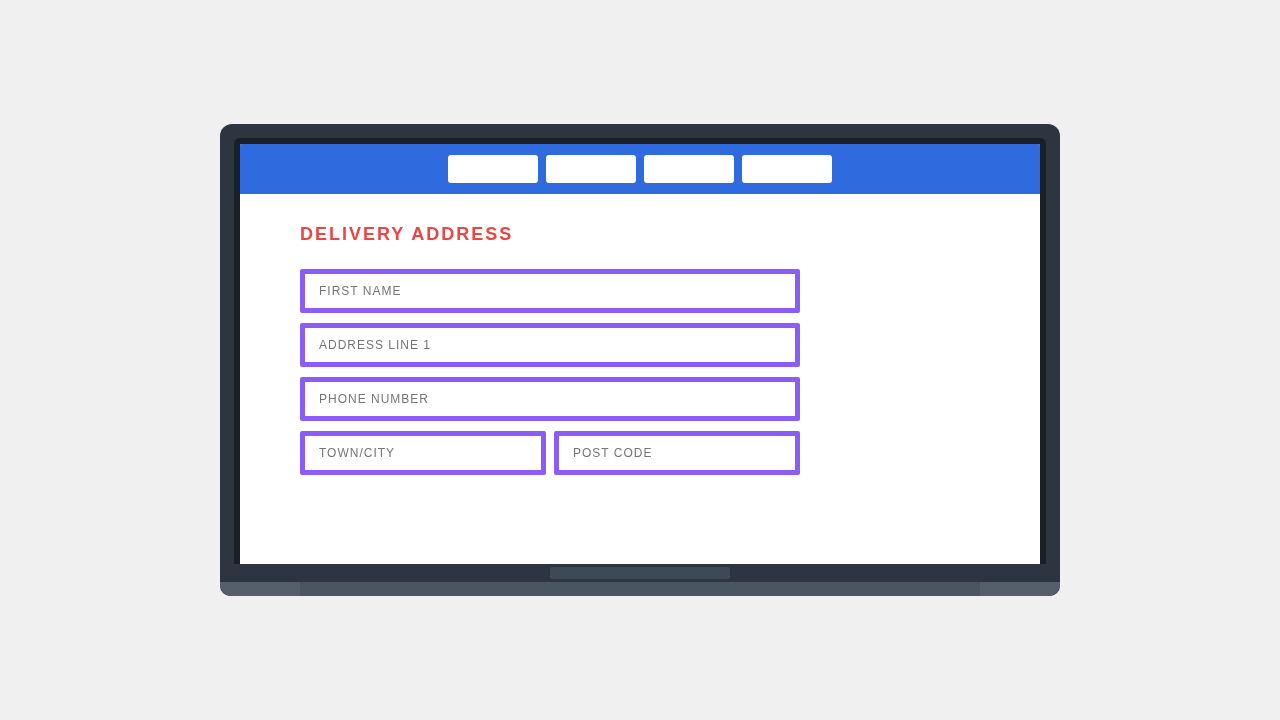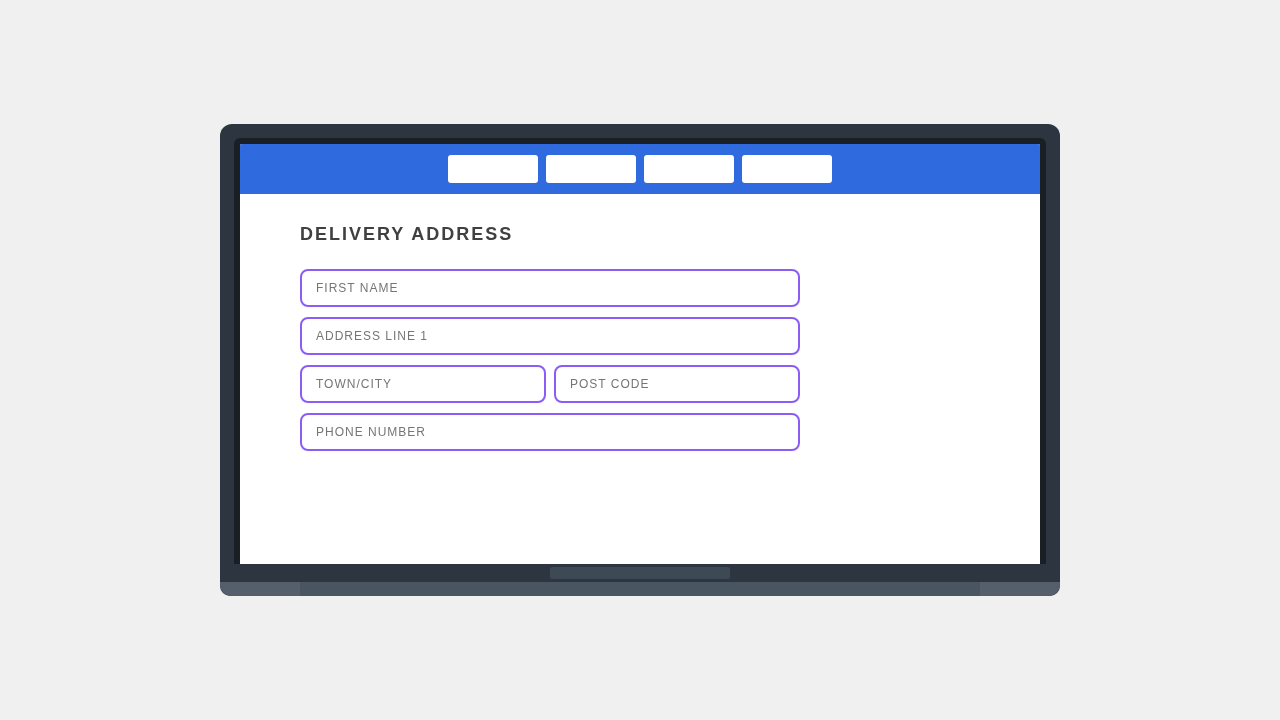--- a/index.html
+++ b/index.html
@@ -61,41 +61,41 @@
     .page-body {
       background: #fff;
       padding: 30px 60px 60px 60px;
       min-height: 370px;
     }
 
     .page-title {
       font-size: 18px;
       font-weight: 700;
       letter-spacing: 2px;
-      color: #404040;
+      color: #ef4444;
       text-transform: uppercase;
       margin-bottom: 24px;
       font-family: Arial, sans-serif;
     }
 
     .form-grid {
       display: flex;
       flex-direction: column;
       gap: 10px;
       max-width: 500px;
     }
 
     .form-row {
       display: flex;
       gap: 8px;
     }
 
     .form-input {
-      border: 2px solid #8b5cf6;
-      border-radius: 8px;
+      border: 5px solid #8b5cf6;
+      border-radius: 2px;
       padding: 10px 14px;
       font-size: 12px;
       letter-spacing: 1px;
       color: #a21caf;
       text-transform: uppercase;
       font-family: Arial, sans-serif;
       background: #fff;
       outline: none;
     }
 
@@ -177,26 +177,26 @@
             <div class="form-row">
               <input class="form-input input-half" type="text" placeholder="FIRST NAME" style="">
             </div>
 
             <div class="form-row">
               <input class="form-input input-full" type="text" placeholder="ADDRESS LINE 1" style="">
             </div>
 
 
             <div class="form-row">
+              <input class="form-input input-half" type="text" placeholder="PHONE NUMBER" style="">
+            </div>
+
+            <div class="form-row">
               <input class="form-input input-half" type="text" placeholder="TOWN/CITY" style="">
               <input class="form-input input-half" type="text" placeholder="POST CODE" style="">
-            </div>
-
-            <div class="form-row">
-              <input class="form-input input-half" type="text" placeholder="PHONE NUMBER" style="">
             </div>
 
           </div>
         </div>
       </div>
     </div>
   </div>
 
   <div class="laptop-bottom-wrap">
     <div class="laptop-base-body">

